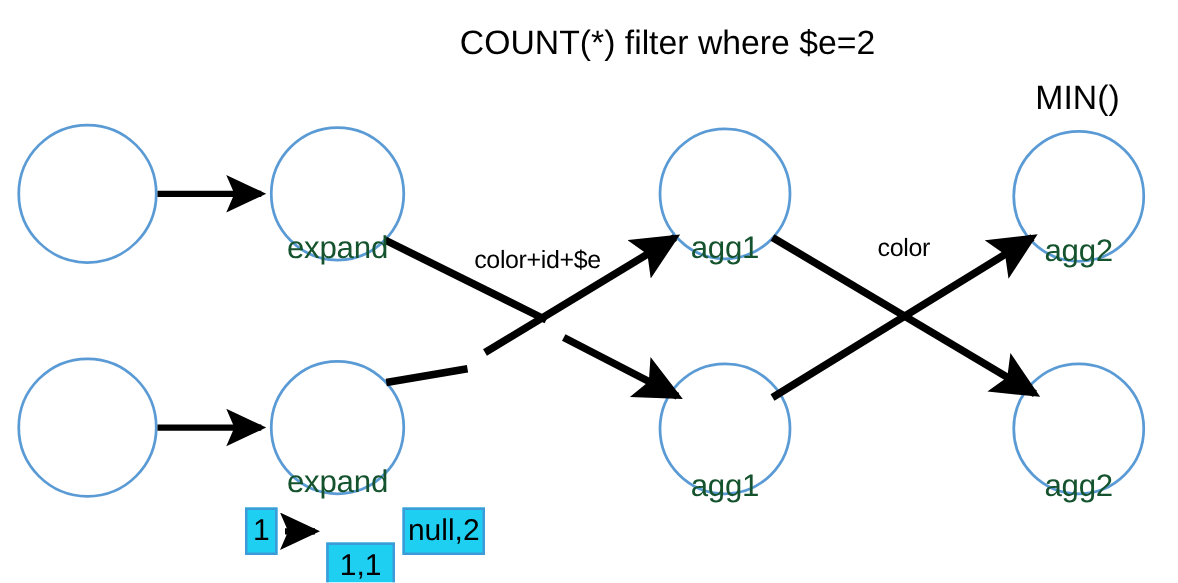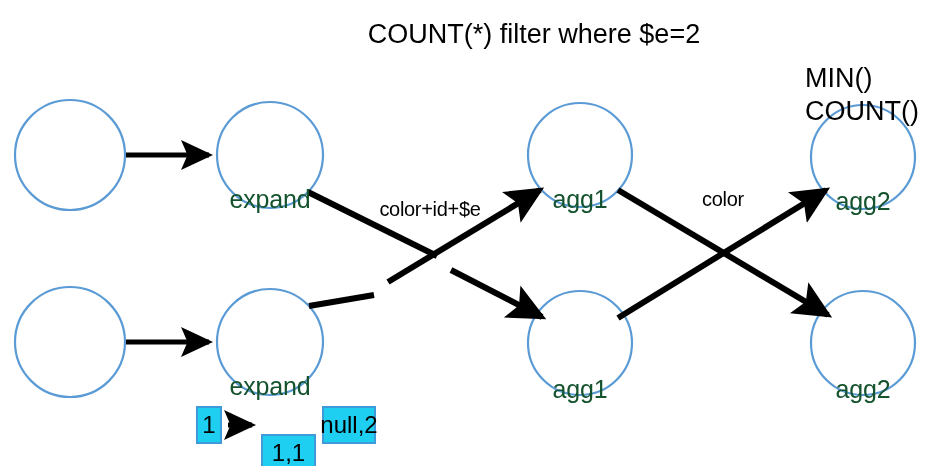--- a/index.html
+++ b/index.html
@@ -117,32 +117,31 @@
     </g>
 
     <line x1="228" y1="425" x2="252" y2="425" stroke="#000000" stroke-width="5" marker-end="url(#arrowhead)"></line>
   </svg>
 
   <div class="caption-block" style="left:534px; top:18px;">
     <span class="caption-line">COUNT(*) filter where $e=2</span>
   </div>
   <div class="caption-block" style="left:862px; top:18px;margin-top:44px;">
     <span class="caption-line">MIN()</span>
-    <span class="caption-line">COUNT()</span>
   </div>
 
   <div class="node-label" style="left:70px; top:155px;"></div>
   <div class="node-label" style="left:70px; top:342px;"></div>
   <div class="node-label" style="left:270px; top:155px;">expand</div>
   <div class="node-label" style="left:270px; top:342px;">expand</div>
   <div class="node-label" style="left:580px; top:155px;">agg1</div>
   <div class="node-label" style="left:580px; top:345px;">agg1</div>
   <div class="node-label" style="left:863px; top:157px;">agg2</div>
   <div class="node-label" style="left:863px; top:345px;">agg2</div>
 
   <div class="edge-label" style="left:430px; top:209px;">color+id+$e</div>
   <div class="edge-label" style="left:723px; top:199px;">color</div>
 
   <div class="token-box" style="left:196px; top:406px; width:26px; height:38px;">1</div>
   <div class="token-box" style="left:261px; top:406px; width:55px; height:38px;margin-top:28px;">1,1</div>
-  <div class="token-box" style="left:322px; top:406px; width:54px; height:38px;">null,2</div>
+  <div class="token-box" style="left:322px; top:406px; width:66px; height:38px;">null,2</div>
 
 </div>
 
 </body></html>

